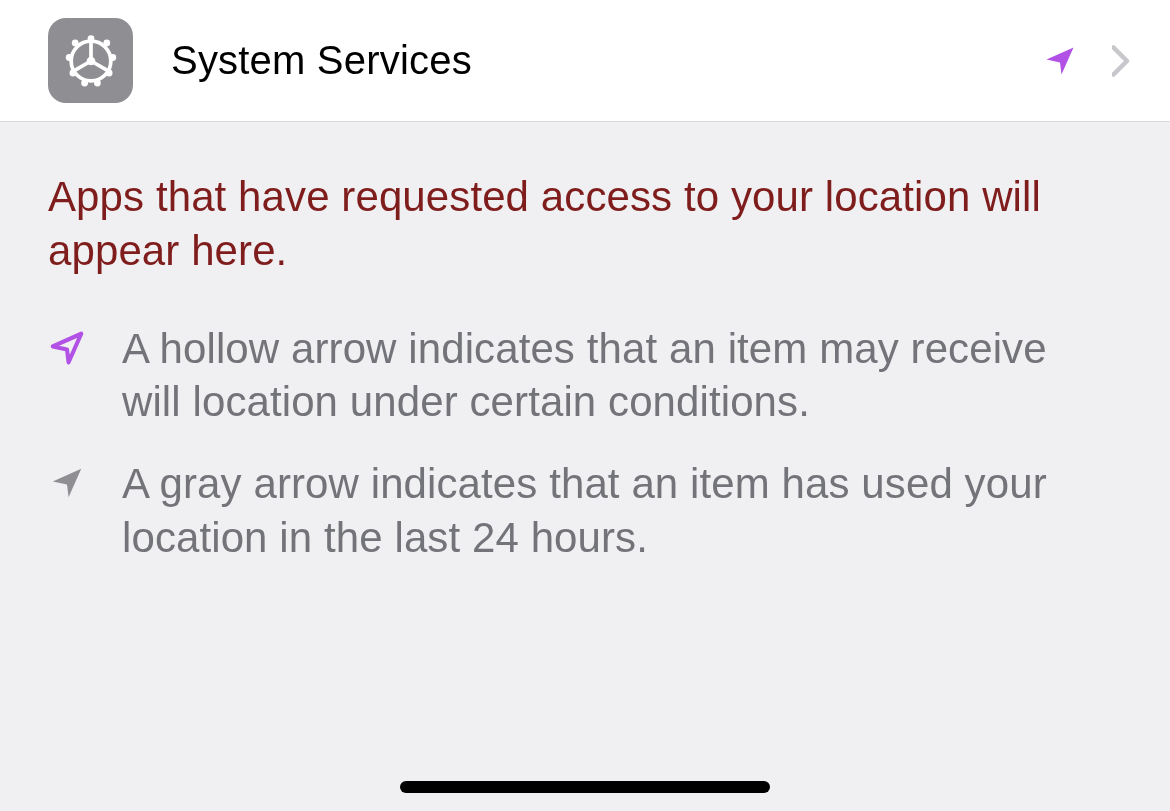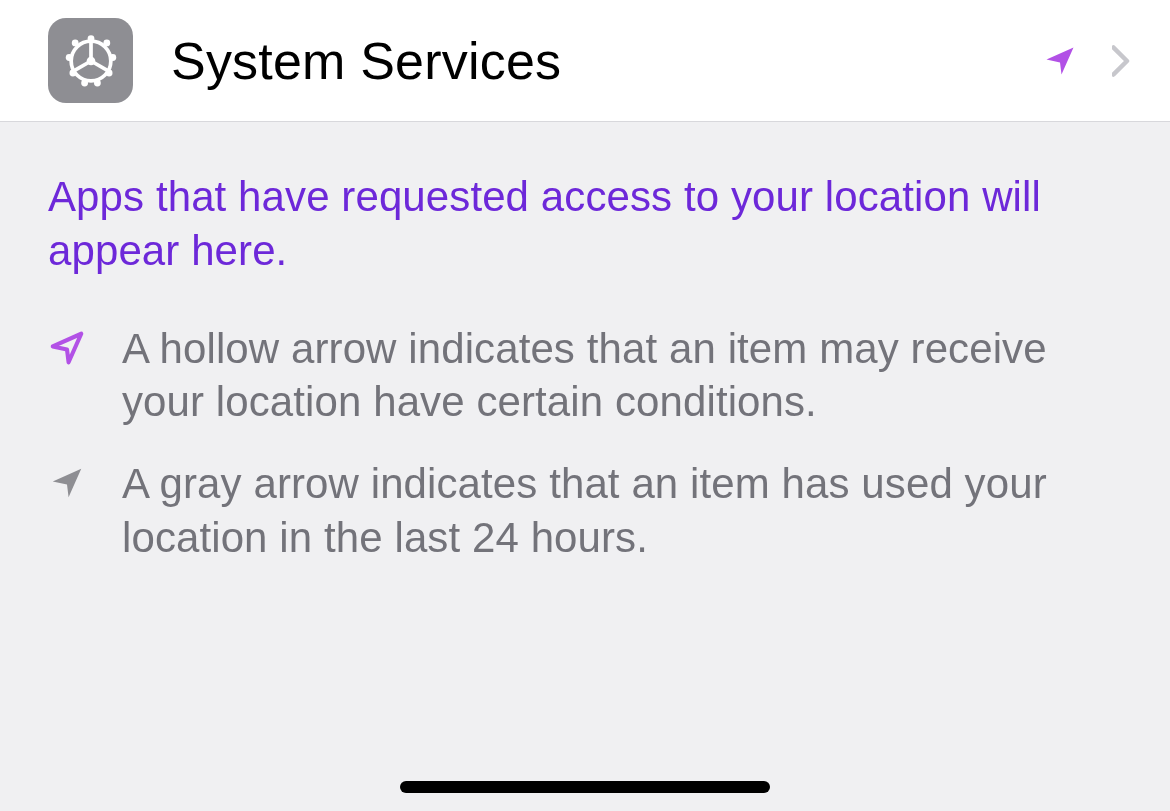--- a/index.html
+++ b/index.html
@@ -25,41 +25,41 @@
       border-radius: 18px;
       display: flex;
       align-items: center;
       justify-content: center;
       margin-right: 38px;
       flex-shrink: 0;
     }
     .gear-svg { width: 62px; height: 62px; }
     .row-title {
       flex: 1;
-      font-size: 52px;
+      font-size: 40px;
       font-weight: 400;
       color: #000;
       letter-spacing: 0.2px;
     }
     .status-arrow {
       margin-right: 34px;
       width: 36px;
       height: 36px;
     }
     .chevron {
       width: 18px;
       height: 32px;
     }
     .footer {
       padding: 48px 48px 0 48px;
     }
     .footer-intro {
       font-size: 42px;
       line-height: 1.28;
-      color: #6d28d9;
+      color: #7f1d1d;
       margin-bottom: 44px;
       letter-spacing: 0.1px;
       padding-right: 30px;
     }
     .legend {
       list-style: none;
     }
     .legend-item {
       display: flex;
       align-items: flex-start;
@@ -125,21 +125,21 @@
   </svg>
 </div>
 
 <div class="footer">
   <p class="footer-intro">Apps that have requested access to your location will appear here.</p>
   <ul class="legend">
     <li class="legend-item">
       <svg class="legend-icon" viewBox="0 0 24 24">
         <path d="M3 11 L21 3 L13 21 L12 13 L3 11 Z" fill="none" stroke-width="2.6" stroke-linejoin="round" stroke="#b251e6"></path>
       </svg>
-      <span class="legend-text">A hollow arrow indicates that an item may receive your location have certain conditions.</span>
+      <span class="legend-text">A hollow arrow indicates that an item may receive will location under certain conditions.</span>
     </li>
     <li class="legend-item">
       <svg class="legend-icon" viewBox="0 0 24 24">
         <path d="M3 11 L21 3 L13 21 L12 13 L3 11 Z" fill="#8e8e93"></path>
       </svg>
       <span class="legend-text">A gray arrow indicates that an item has used your location in the last 24 hours.</span>
     </li>
   </ul>
 </div>
 

